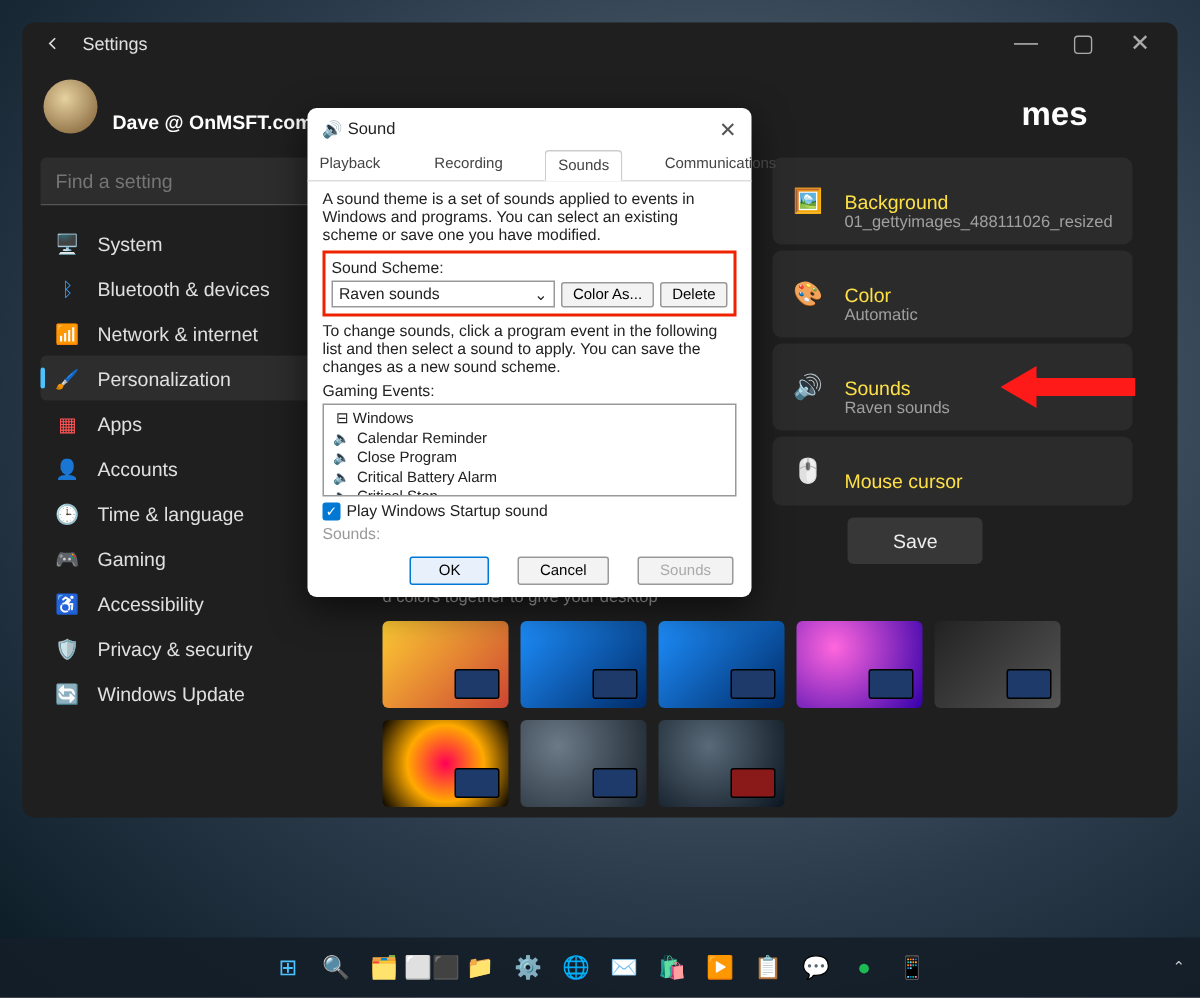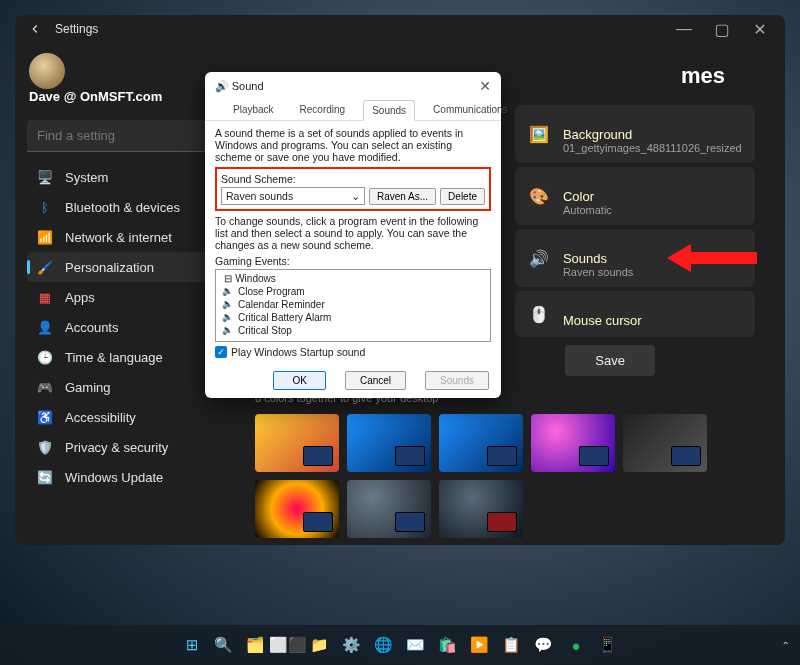--- a/index.html
+++ b/index.html
@@ -25,42 +25,42 @@
   }
   .settings-titlebar .back {
     width: 28px; height: 28px; display:flex; align-items:center; justify-content:center;
     color:#ccc; cursor:pointer;
   }
   .settings-titlebar .title { font-size: 12px; color:#e0e0e0; padding-left:6px; }
   .winbtns { margin-left:auto; display:flex; }
   .winbtns div { width: 38px; height: 28px; display:flex; align-items:center; justify-content:center; color:#aaa; cursor:pointer; }
   .settings-body { display:flex; flex:1; }
   .sidebar { width: 210px; padding: 6px 12px; display:flex; flex-direction:column; }
-  .user { display:flex; align-items:flex-start; padding:4px 2px 16px;flex-direction:column; }
+  .user { display:flex; align-items:flex-end; padding:4px 2px 16px; }
   .avatar { width:36px; height:36px; border-radius:50%; background:radial-gradient(circle at 40% 35%, #e6d1a0, #7a5a30); margin-right:10px; }
   .username { font-size:13px; font-weight:600; color:#fff; }
   .search {
     background:#2d2d2d; border:none; border-bottom:1px solid #555;
     color:#ccc; font-size:13px; padding:8px 10px; border-radius:4px 4px 0 0; margin-bottom:10px;
   }
   .navitem {
     display:flex; align-items:center; padding:7px 10px; border-radius:4px;
     font-size:13px; color:#e0e0e0; cursor:pointer; gap:12px;
     position:relative;
   }
   .navitem.sel { background:#2d2d2d; }
   .navitem.sel::before {
     content:""; position:absolute; left:0; top:8px; bottom:8px; width:3px;
     background:#4cc2ff; border-radius:2px;
   }
   .nicon { width:16px; height:16px; display:flex; align-items:center; justify-content:center; font-size:13px; }
   .content { flex:1; padding:20px 30px 10px; overflow:hidden; position:relative; }
   .page-title-large { font-size:22px; font-weight:600; color:#fff; margin-bottom:16px; text-align:right; padding-right:30px;}
   .card-row { display:flex; align-items:center; padding:9px 14px; background:#2b2b2b; border-radius:6px; margin-bottom:4px; gap:14px; font-size:13px; }
-  .card-row .ctitle { font-size:13px; color:#fef9c3;margin-top:13px; }
+  .card-row .ctitle { font-size:13px; color:#fde047;margin-top:13px; }
   .card-row .csub { font-size:11px; color:#a0a0a0; }
   .save-btn { background:#373737; border:none; color:#eee; padding:8px 30px; border-radius:4px; font-size:13px; margin-top:8px; cursor:pointer; display:block; margin-left:auto; margin-right:100px;}
   .desc { font-size:11px; color:#b0b0b0; margin-top:16px; margin-bottom:10px; display:flex; align-items:center;}
   .desc .custom { margin-left:auto; padding:6px 16px; background:#3a3a3a; border-radius:4px; font-size:12px;}
   .thumbs { display:grid; grid-template-columns:repeat(5,84px); gap:8px; margin-top:4px;}
   .thumb { width:84px; height:58px; border-radius:4px; position:relative; overflow:hidden;}
   .thumb::after { content:""; position:absolute; right:6px; bottom:6px; width:28px; height:18px; background:#1e3a6a; border:1px solid #000; border-radius:2px;}
   .t1{background:linear-gradient(135deg,#ffcc33,#cc4433);} 
   .t2{background:linear-gradient(135deg,#1e90ff,#002a66);} 
   .t3{background:radial-gradient(circle at 30% 30%,#ff66dd,#3300aa);} 
@@ -77,30 +77,30 @@
   .dialog {
     position:absolute; top:72px; left:205px;
     width:296px; height:326px;
     background:#fff; color:#222; border-radius:6px;
     box-shadow:0 8px 24px rgba(0,0,0,0.6);
     font-size:10.5px;
     display:flex; flex-direction:column;
   }
   .dlg-title { display:flex; align-items:center; padding:6px 10px; font-size:11px;}
   .dlg-title .x { margin-left:auto; font-size:14px; color:#555; cursor:pointer;}
-  .tabs { display:flex; border-bottom:1px solid #ddd; padding:0 20px; font-size:10px; gap:10px;}
+  .tabs { display:flex; border-bottom:1px solid #ddd; padding:0 0; font-size:10px; gap:20px;}
   .tab { padding:4px 8px; color:#444; cursor:pointer;}
   .tab.sel { border:1px solid #ccc; border-bottom:1px solid #fff; background:#fff; margin-bottom:-1px; border-radius:3px 3px 0 0;}
   .dlg-body { padding:6px 10px 4px; flex:1; overflow:hidden;}
   .dlg-body p { margin-bottom:4px; }
   .redbox { border:2px solid #e20; padding:4px; margin:2px 0 4px;}
   .scheme-row { display:flex; gap:4px; align-items:center; margin-top:2px;}
   .combo { flex:1; border:1px solid #999; padding:2px 4px; height:18px; display:flex; align-items:center; justify-content:space-between; background:#fff;}
   .btn-s { border:1px solid #999; background:#f3f3f3; padding:2px 7px; font-size:10px; cursor:pointer; border-radius:2px;}
-  .evlist { border:1px solid #999; height:73px; overflow:hidden; background:#fff; margin-top:2px; padding:2px;}
+  .evlist { border:1px solid #999; height:62px; overflow:hidden; background:#fff; margin-top:2px; padding:2px;}
   .evitem { font-size:10px; padding:1px 2px 1px 20px; position:relative;}
   .evitem::before { content:"🔈"; position:absolute; left:4px; font-size:9px;}
   .evroot { font-size:10px; padding:1px 2px 1px 6px;}
   .chk { display:flex; align-items:center; gap:4px; margin-top:4px;}
   .chkbox { width:12px; height:12px; background:#0078d4; border-radius:2px; display:flex; align-items:center; justify-content:center; color:#fff; font-size:9px;}
   .disabled { color:#999; }
   .dlg-footer { display:flex; justify-content:flex-end; gap:19px; padding:8px 12px; border-top:0px solid #eee;}
   .dlg-footer .btn-s.primary { border-color:#0078d4; background:#e8f0fb; padding:3px 18px;}
   .dlg-footer .btn-s { padding:3px 14px;}
   .dlg-footer .btn-s.dis { color:#aaa;}
@@ -252,30 +252,30 @@
     </div>
   <div class="dlg-body">
     <p>A sound theme is a set of sounds applied to events in Windows and programs.  You can select an existing scheme or save one you have modified.</p>
     <div class="redbox">
       <div>Sound Scheme:</div>
       <div class="scheme-row">
         <div class="combo">
           <span>Raven sounds</span>
             <span>⌄</span>
         </div>
-        <button class="btn-s">Raven As...</button>
+        <button class="btn-s">Color As...</button>
         <button class="btn-s">Delete</button>
       </div>
     </div>
     <p>To change sounds, click a program event in the following list and then select a sound to apply.  You can save the changes as a new sound scheme.</p>
     <div>Gaming Events:</div>
     <div class="evlist" id="evlist">
         <div class="evroot">⊟ Windows</div>
+        <div class="evitem">Calendar Reminder</div>
         <div class="evitem">Close Program</div>
-        <div class="evitem">Calendar Reminder</div>
         <div class="evitem">Critical Battery Alarm</div>
         <div class="evitem">Critical Stop</div>
       </div>
     <div class="chk">
       <div class="chkbox">✓</div>
       <span>Play Windows Startup sound</span>
     </div>
     <div class="disabled" style="margin-top:3px;">Sounds:</div>
 
   </div>

